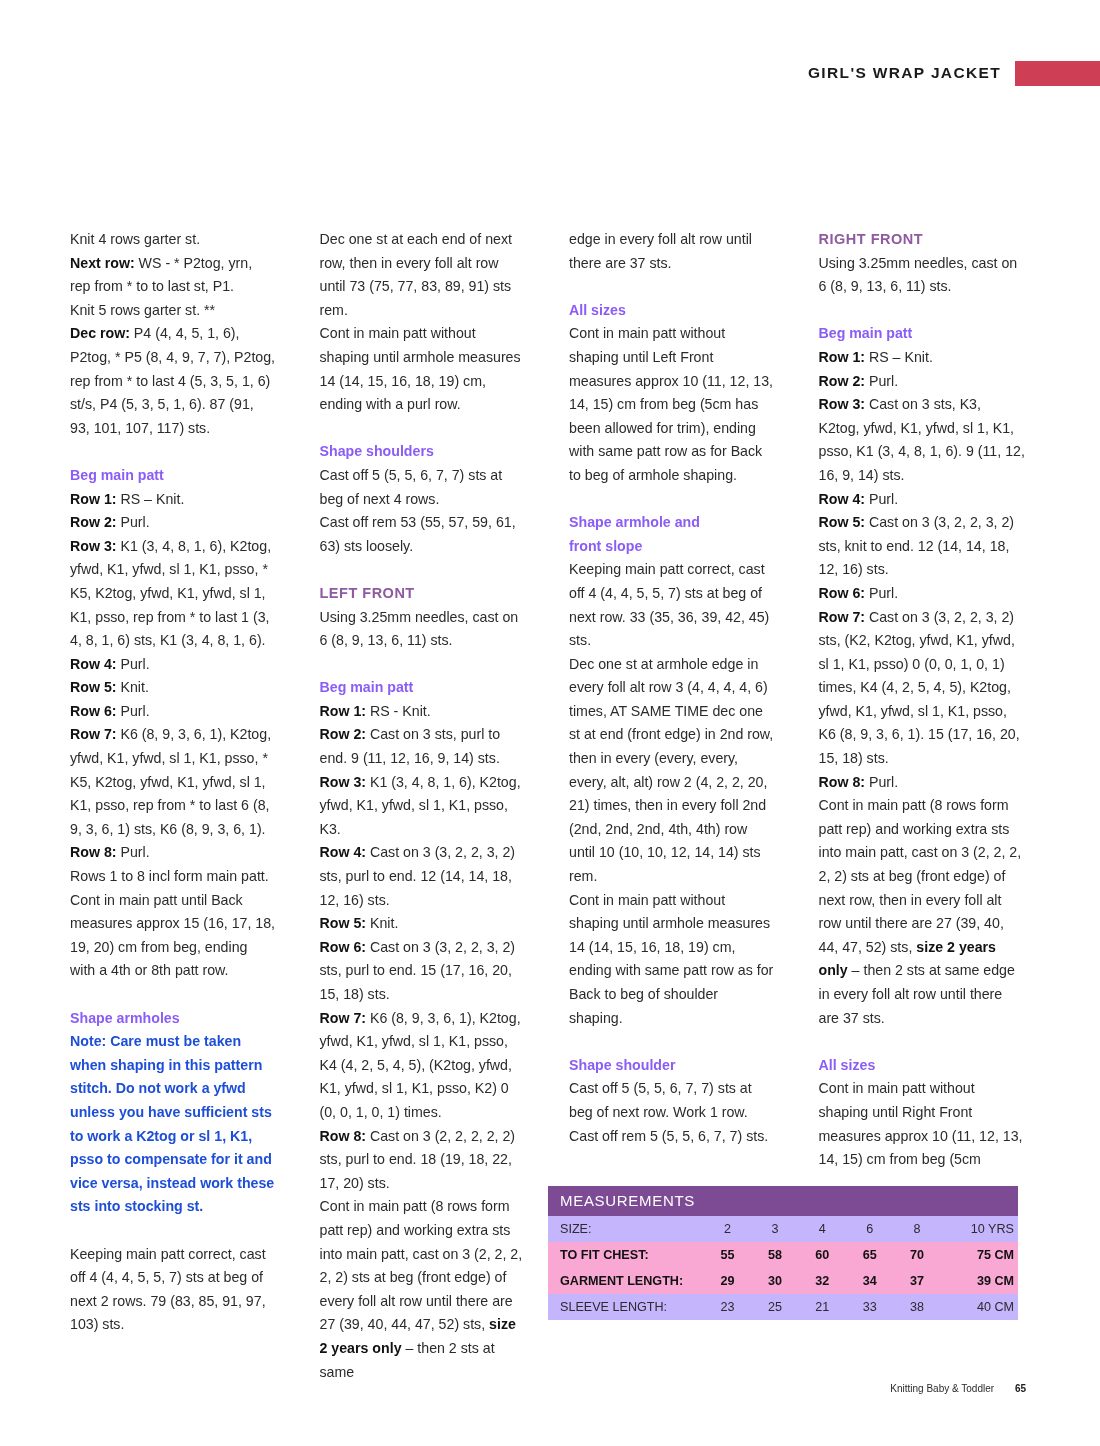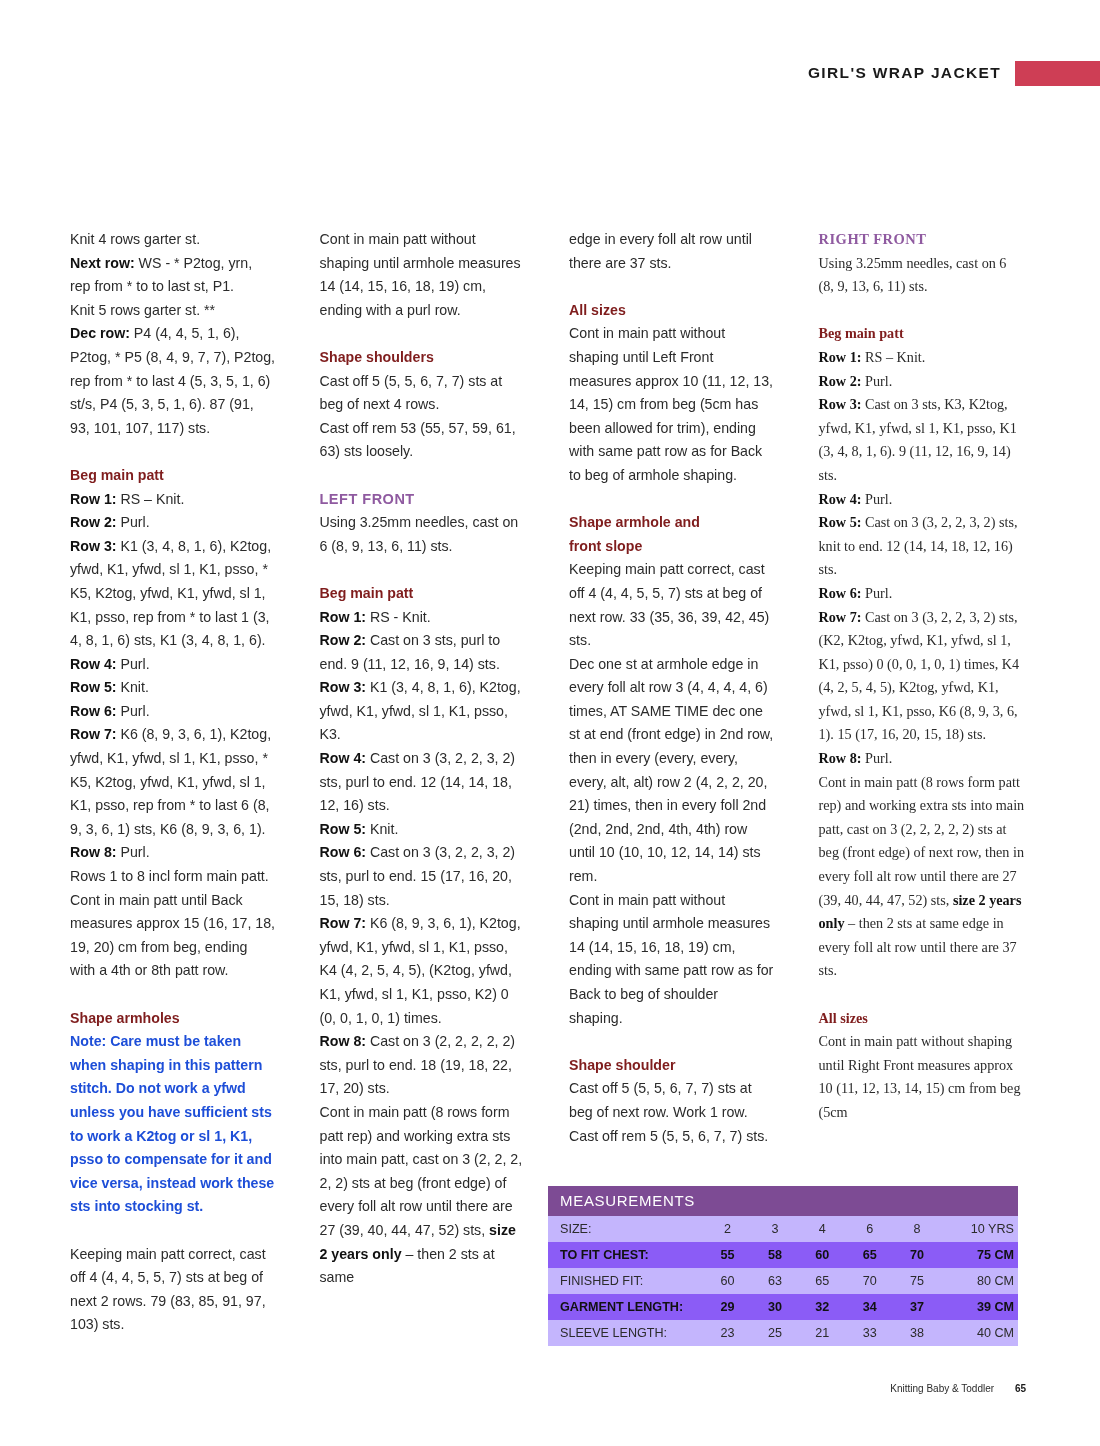--- a/index.html
+++ b/index.html
@@ -51,32 +51,32 @@
     display: flex;
     gap: 8px;
   }
   .col {
     width: 208px;
     margin-right: 35px;
     font-size: 14.2px;
     line-height: 23.6px;
     color: #2b2b2b;
   }
-  .col:last-child { margin-right: 0; font-family: Liberation Serif, serif; }
+  .col:last-child { margin-right: 0; }
 
   p.blk {
     margin: 0 0 0 0;
   }
   p.gap {
     margin-top: 23.6px;
   }
   .b { font-weight: bold; color: #111; }
   .hd {
     font-weight: bold;
-    color: #7f1d1d;
+    color: #8b5cf6;
   }
   .sect-purple {
     font-weight: bold;
     color: #8f5aa0;
     letter-spacing: 0.5px;
     font-size: 14.5px;
   }
   .note-purple {
     color: #1d4ed8;
     font-weight: 600;
@@ -98,21 +98,21 @@
     letter-spacing: 0.7px;
     padding: 6px 10px 7px 12px;
     text-align: left;
     font-weight: normal;
   }
   .measurements td {
     padding: 6px 4px 6px 0;
     color: #2b2b2b;
     height: 14px;
   }
-  .measurements tr.shade td { background: #8b5cf6; }
+  .measurements tr.shade td { background: #f9a8d4; }
   .measurements tr.plain td { background: #c4b5fd; }
   .measurements td.label {
     padding-left: 12px;
     width: 148px;
     white-space: nowrap;
   }
   .measurements td.val {
     width: 53px;
     text-align: center;
   }
@@ -171,20 +171,21 @@
       <span class="b">Row 8:</span><span> Purl.</span><br>
       <span>Rows 1 to 8 incl form main patt. Cont in main patt until Back measures approx 15 (16, 17, 18, 19, 20) cm from beg, ending with a 4th or 8th patt row.</span>
     </p>
 
     <p class="blk gap hd">Shape armholes</p>
     <p class="blk note-purple">Note: Care must be taken when shaping in this pattern stitch. Do not work a yfwd unless you have sufficient sts to work a K2tog or sl 1, K1, psso to compensate for it and vice versa, instead work these sts into stocking st.</p>
     <p class="blk gap">Keeping main patt correct, cast off 4 (4, 4, 5, 5, 7) sts at beg of next 2 rows. 79 (83, 85, 91, 97, 103) sts.</p>
   </div>
 
   <div class="col">
+    <p class="blk">Dec one st at each end of next row, then in every foll alt row until 73 (75, 77, 83, 89, 91) sts rem.</p>
     <p class="blk">Cont in main patt without shaping until armhole measures 14 (14, 15, 16, 18, 19) cm, ending with a purl row.</p>
 
     <p class="blk gap hd">Shape shoulders</p>
     <p class="blk">Cast off 5 (5, 5, 6, 7, 7) sts at beg of next 4 rows.</p>
     <p class="blk">Cast off rem 53 (55, 57, 59, 61, 63) sts loosely.</p>
 
     <p class="blk gap sect-purple">LEFT FRONT</p>
     <p class="blk">Using 3.25mm needles, cast on 6 (8, 9, 13, 6, 11) sts.</p>
 
     <p class="blk gap hd">Beg main patt</p>
@@ -260,29 +261,20 @@
     </tr>
     <tr class="shade strong">
       <td class="label">TO FIT CHEST:</td>
       <td class="val">55</td>
       <td class="val">58</td>
       <td class="val">60</td>
       <td class="val">65</td>
       <td class="val">70</td>
       <td class="val last">75 CM</td>
     </tr>
-    <tr class="plain">
-      <td class="label">FINISHED FIT:</td>
-      <td class="val">60</td>
-      <td class="val">63</td>
-      <td class="val">65</td>
-      <td class="val">70</td>
-      <td class="val">75</td>
-      <td class="val last">80 CM</td>
-    </tr>
     <tr class="shade strong">
       <td class="label">GARMENT LENGTH:</td>
       <td class="val">29</td>
       <td class="val">30</td>
       <td class="val">32</td>
       <td class="val">34</td>
       <td class="val">37</td>
       <td class="val last">39 CM</td>
     </tr>
     <tr class="plain">

